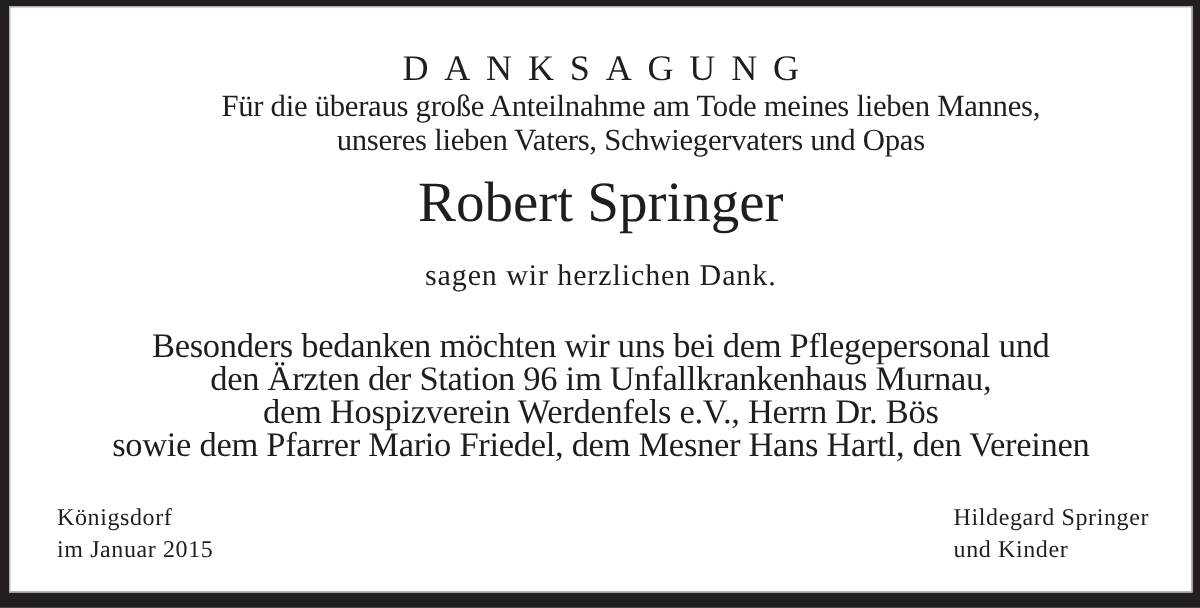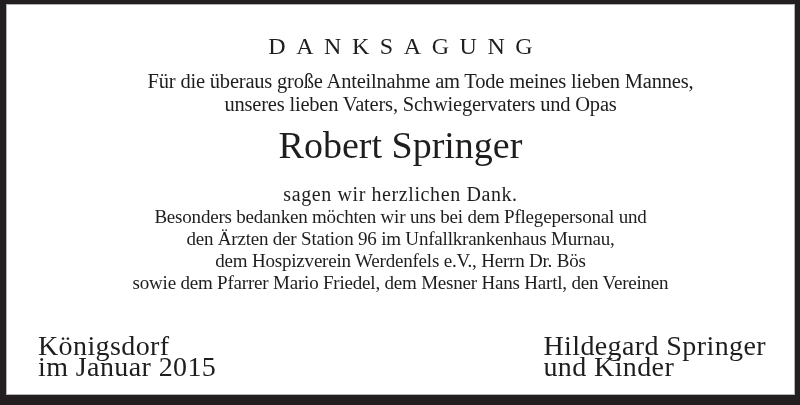--- a/index.html
+++ b/index.html
@@ -34,55 +34,54 @@
   }
   .title {
     padding-top: 27px;
     font-size: 24px;
     line-height: 28px;
     letter-spacing: 0.44em;
     text-indent: 0.44em; 
     font-weight: 400;
   }
   .intro {
-    margin-top: 10px;
     font-size: 20.5px;
     line-height: 23px;
     letter-spacing: -0.2px;
     padding-left: 40px;
   }
   .deceased {
     margin-top: 7px;
     font-size: 38px;
     line-height: 44px;
     font-weight: 400;
   }
   .thanks {
     margin-top: 15px;
     font-size: 20px;
     line-height: 24px;
     letter-spacing: 0.6px;
   }
   .body-par {
-    margin-top: 0;
-    font-size: 19px;
+    margin-top: 24px;
+    font-size: 23px;
     line-height: 22px;
     letter-spacing: -0.2px;
   }
   .line { white-space: nowrap; }
   .footer {
     position: absolute;
     left: 0; right: 0;
     top: 330px;
     display: flex;
     justify-content: space-between;
     padding-left: 31px;
     padding-right: 28px;
     text-align: left;
-    font-size: 28px;
+    font-size: 16px;
     line-height: 21px;
     letter-spacing: 0.4px;
   }
   .sig-name { font-weight: 400; }
 </style>
 </head>
 <body>
 
 <div class="clipping-frame">
   <div class="paper-card">

